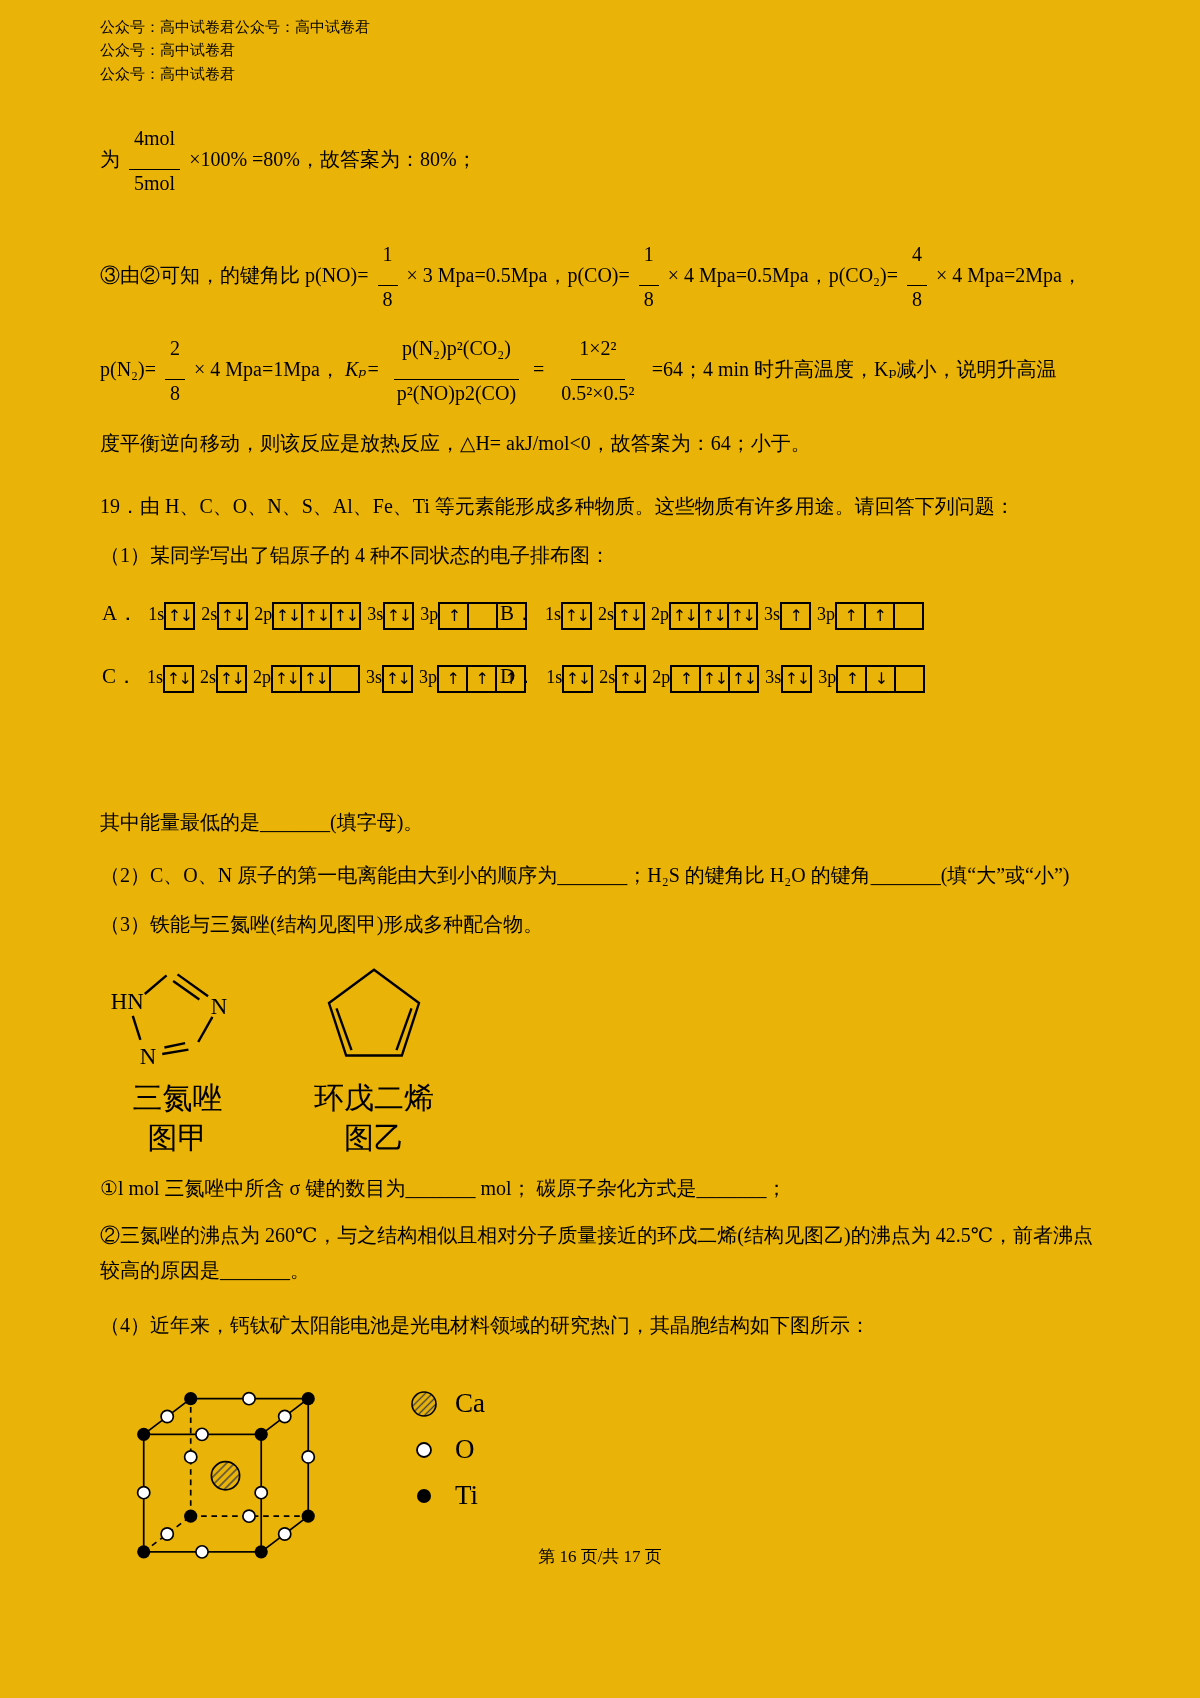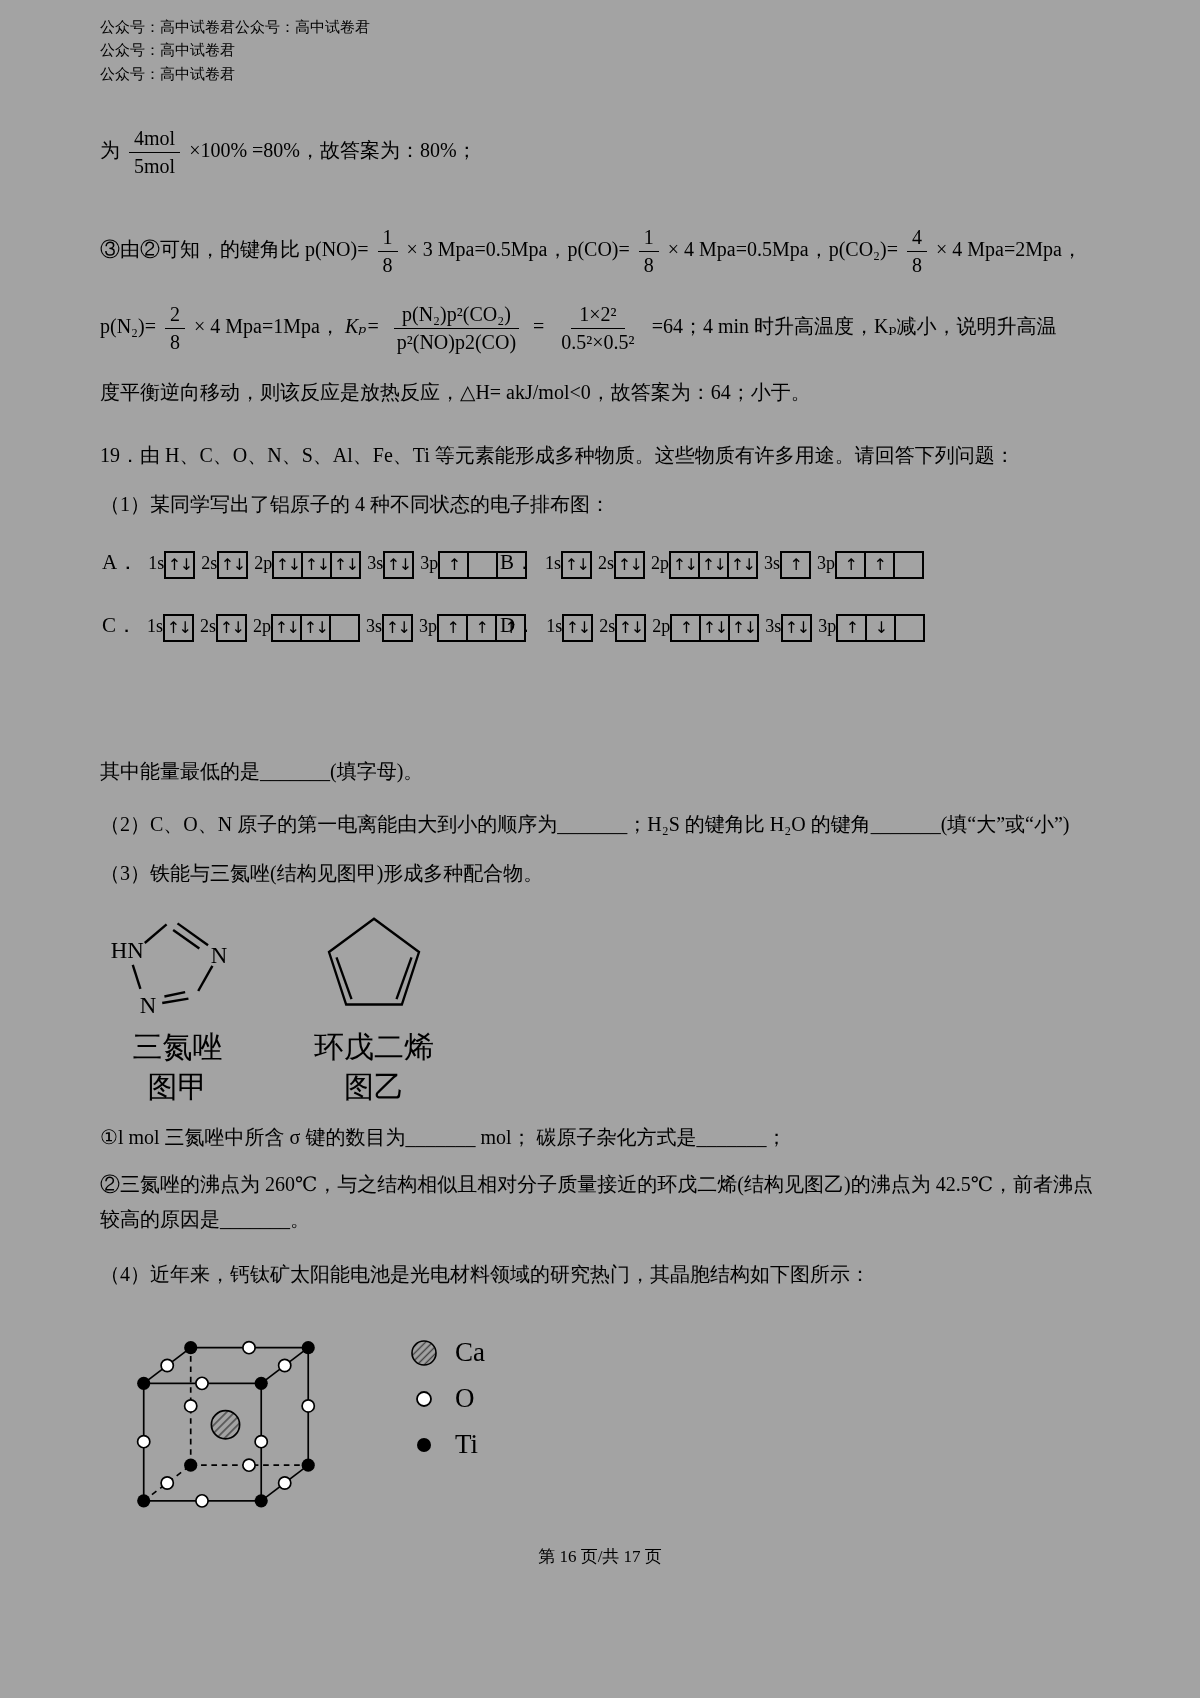--- a/index.html
+++ b/index.html
@@ -9,21 +9,21 @@
     color: #000;
     font-family: "Liberation Serif", "DejaVu Serif", serif;
   }
   .page {
     position: relative;
     width: 1200px;
     height: 1698px;
     padding: 16px 88px 0 100px;
     box-sizing: border-box;
     overflow: hidden;
-    background: #a3a3a3;
+    background: #eab308;
   }
   .wm { font-size: 15px; line-height: 1.55; }
   .text { font-size: 20px; line-height: 1.75; margin: 0; }
   .mt-para1 { margin-top: 40px; }
   .mt-para2 { margin-top: 46px; }
   .mt-para3 { margin-top: 24px; }
   .mt-para4 { margin-top: 20px; }
   .mt-q19   { margin-top: 28px; }
   .mt-part1 { margin-top: 14px; }
   .mt-blank1{ margin-top: 112px; }
@@ -35,21 +35,21 @@
 
   .frac {
     display: inline-flex;
     flex-direction: column;
     align-items: center;
     vertical-align: middle;
     margin: 0 4px;
     line-height: 1.25;
     font-size: 20px;
   }
-  .frac .fnum { padding: 0 5px 1px; border-bottom: 1.6px solid #000; text-align: center; }
+  .frac .fnum { padding: 0 5px 18px; border-bottom: 1.6px solid #000; text-align: center; }
   .frac .fden { padding-top: 1px; text-align: center; }
   .frac-big .fnum, .frac-big .fden { padding-left: 8px; padding-right: 8px; }
   .it { font-style: italic; }
 
   
   .orbital-grid {
     margin-top: 26px;
     margin-left: 2px;
     display: grid;
     grid-template-columns: 398px 398px;

